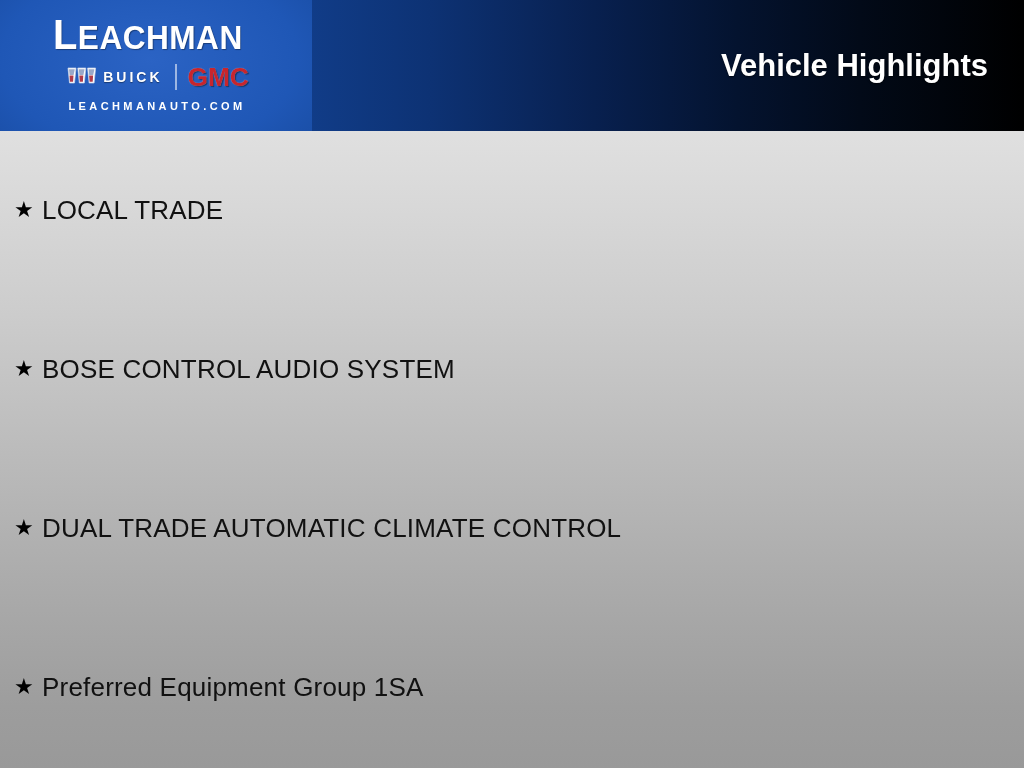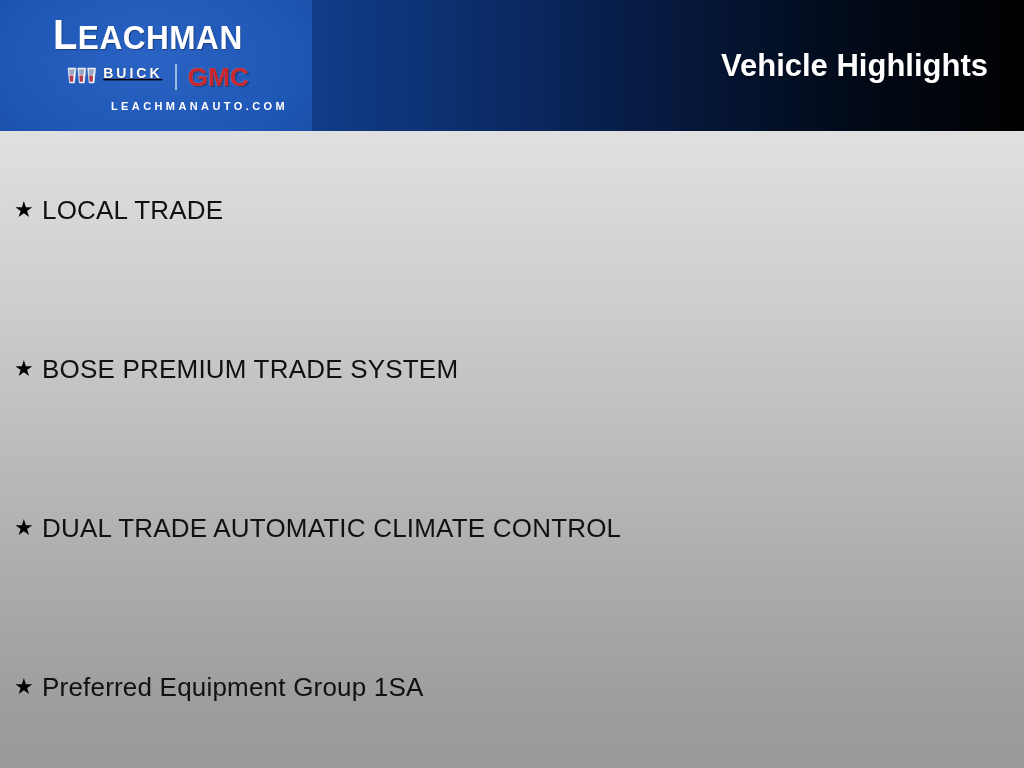--- a/index.html
+++ b/index.html
@@ -87,22 +87,22 @@
     top: 62px;
     width: 262px;
     height: 30px;
     display: flex;
     align-items: center;
     justify-content: center;
   }
 
   .buick-group {
     display: flex;
+    align-items: center;
     gap: 6px;
-    text-decoration: underline;
   }
   .tri-shield {
     display: block;
   }
   .buick-word {
     color: #ffffff;
     font-family: "Liberation Sans", sans-serif;
     font-weight: bold;
     font-size: 14px;
     letter-spacing: 3px;
@@ -125,21 +125,21 @@
     transform: scaleX(1.05);
     text-shadow: 0 0 1px rgba(255,255,255,0.55),
                  1px 1px 1px rgba(0,0,0,0.5);
   }
 
   .logo-url {
     position: absolute;
     left: 26px;
     top: 100px;
     width: 262px;
-    text-align: right;
+    text-align: center;
     color: #ffffff;
     font-family: "Liberation Sans", sans-serif;
     font-weight: bold;
     font-size: 11px;
     letter-spacing: 3.4px;
     line-height: 12px;
     white-space: nowrap;
   }
 
   .header-title {
@@ -240,21 +240,21 @@
 
   <div class="highlights">
 
     <div class="highlight-item i0">
       <span class="star-icon">★</span>
       <span class="highlight-label">LOCAL TRADE</span>
     </div>
 
     <div class="highlight-item i1">
       <span class="star-icon">★</span>
-      <span class="highlight-label">BOSE PREMIUM TRADE SYSTEM</span>
+      <span class="highlight-label">BOSE CONTROL AUDIO SYSTEM</span>
     </div>
 
     <div class="highlight-item i2">
       <span class="star-icon">★</span>
       <span class="highlight-label">DUAL TRADE AUTOMATIC CLIMATE CONTROL</span>
     </div>
 
     <div class="highlight-item i3">
       <span class="star-icon">★</span>
       <span class="highlight-label">Preferred Equipment Group 1SA</span>

